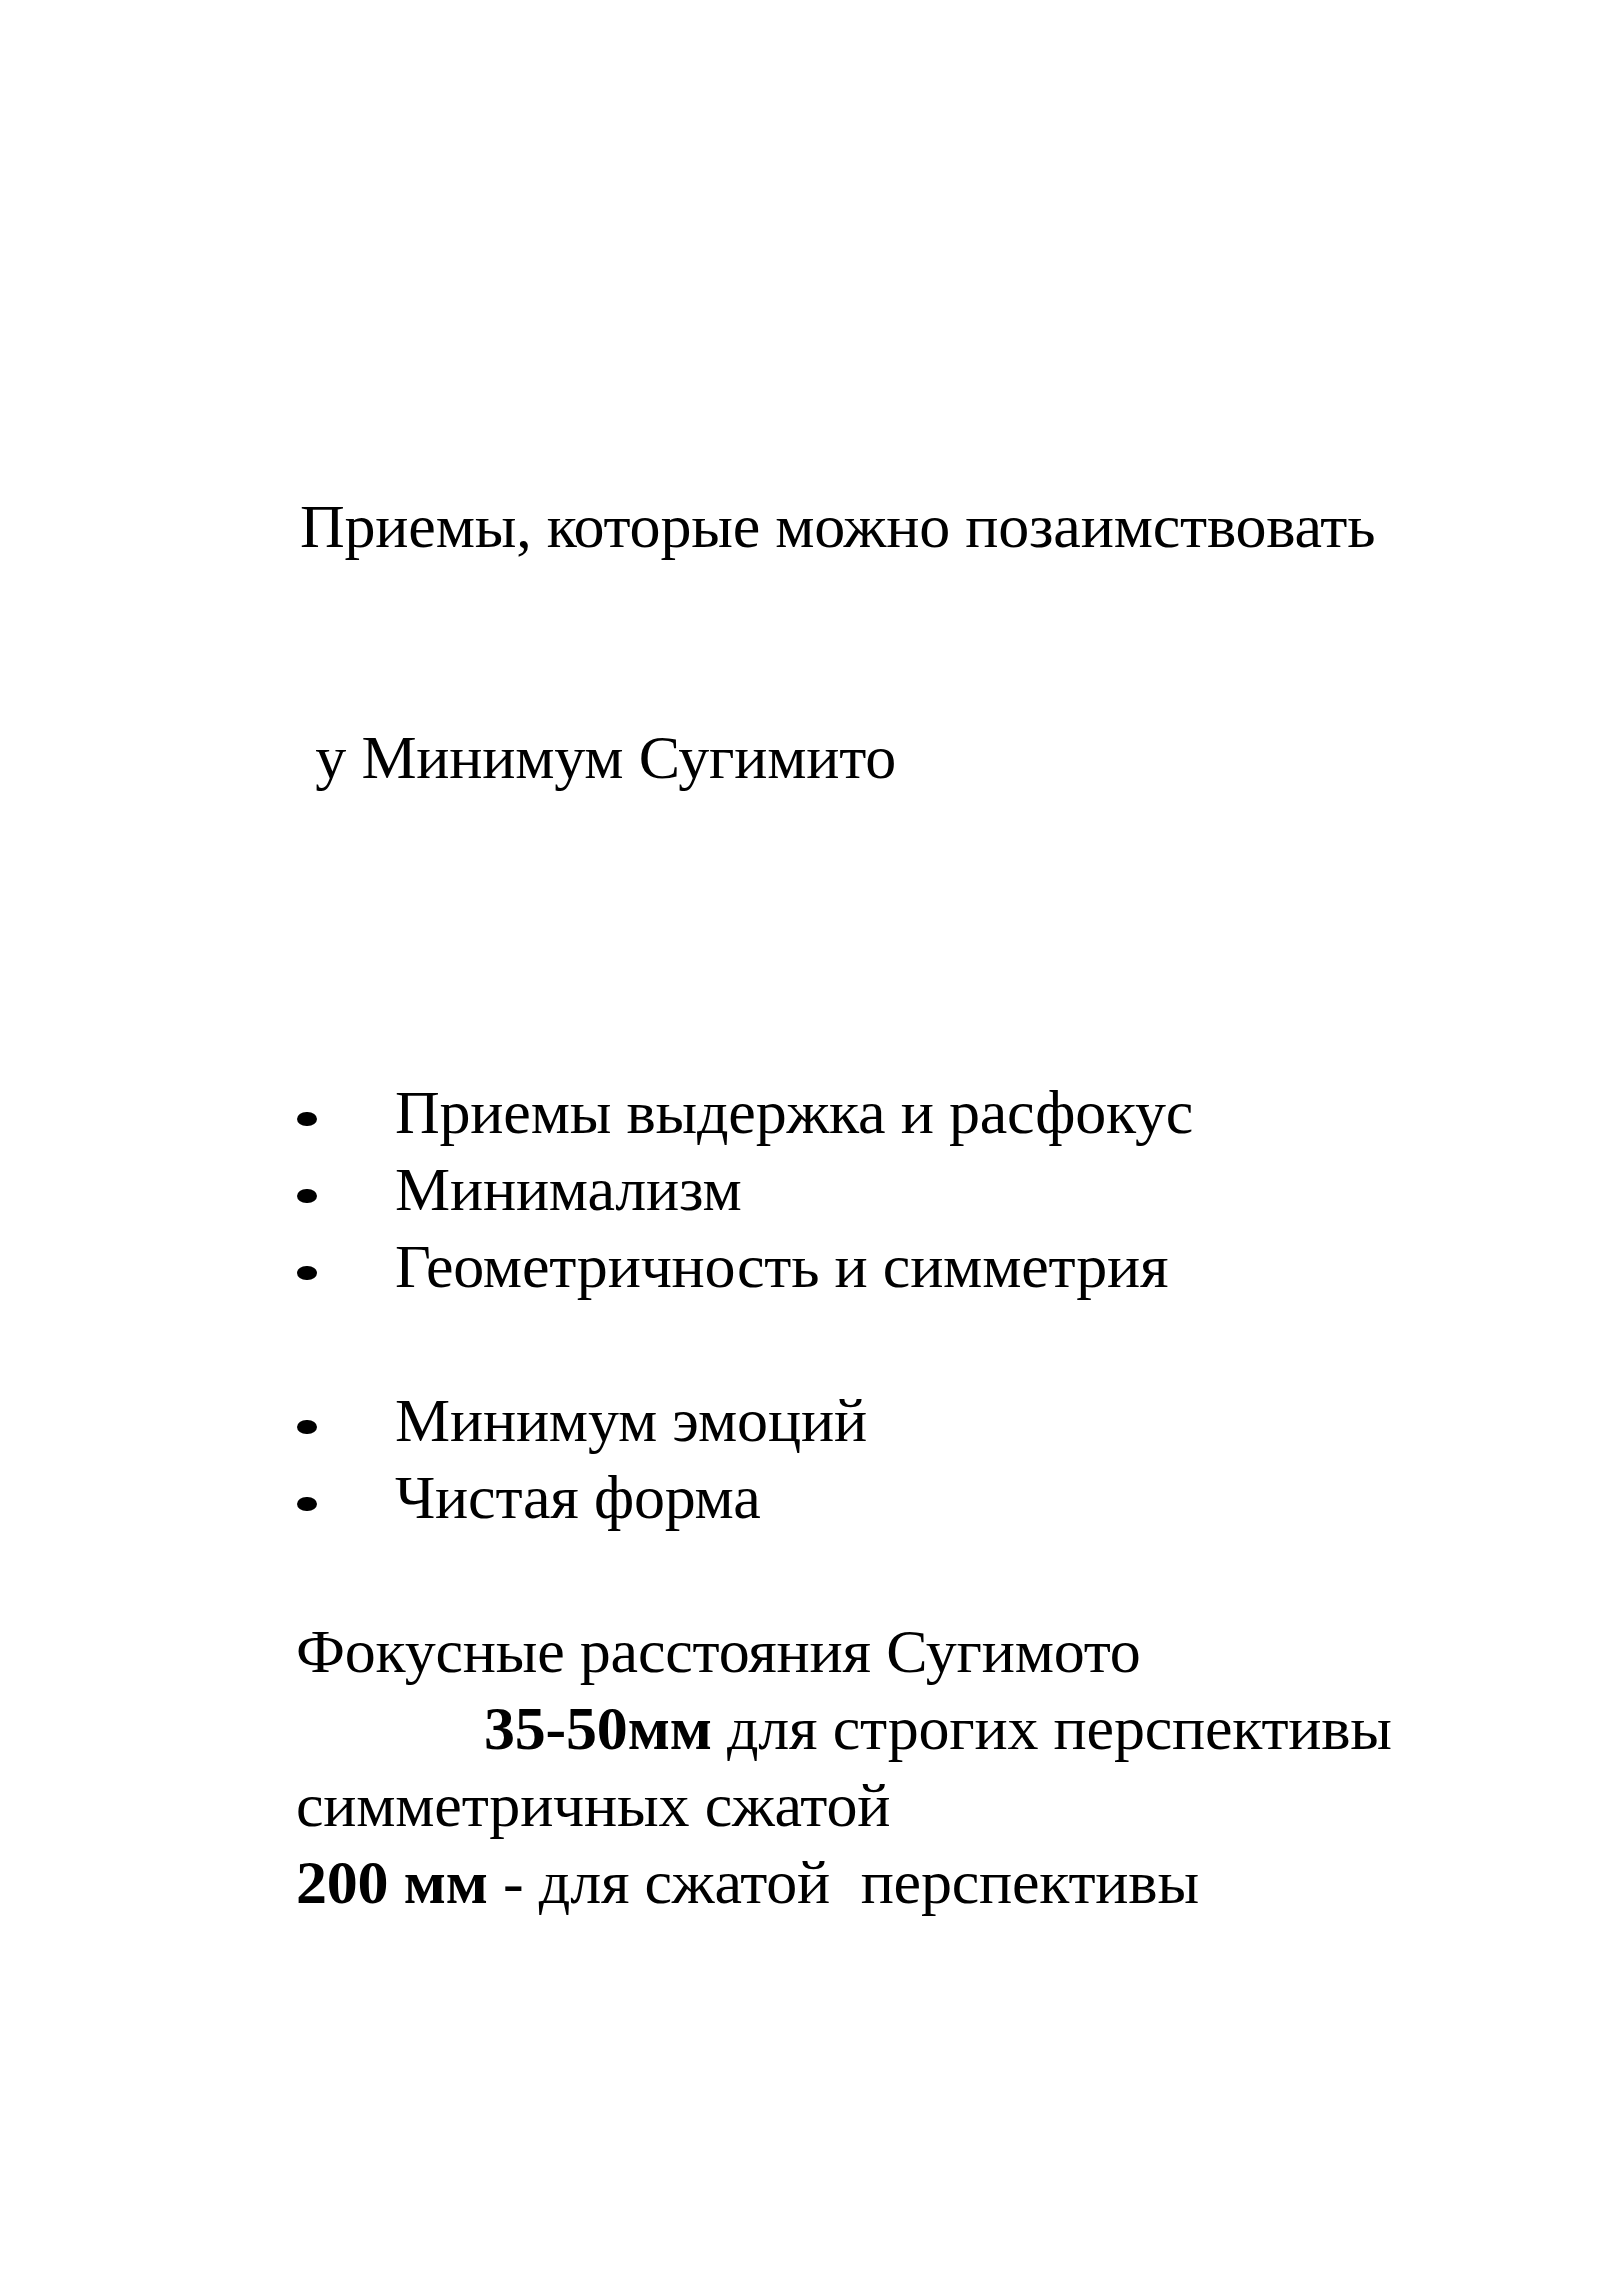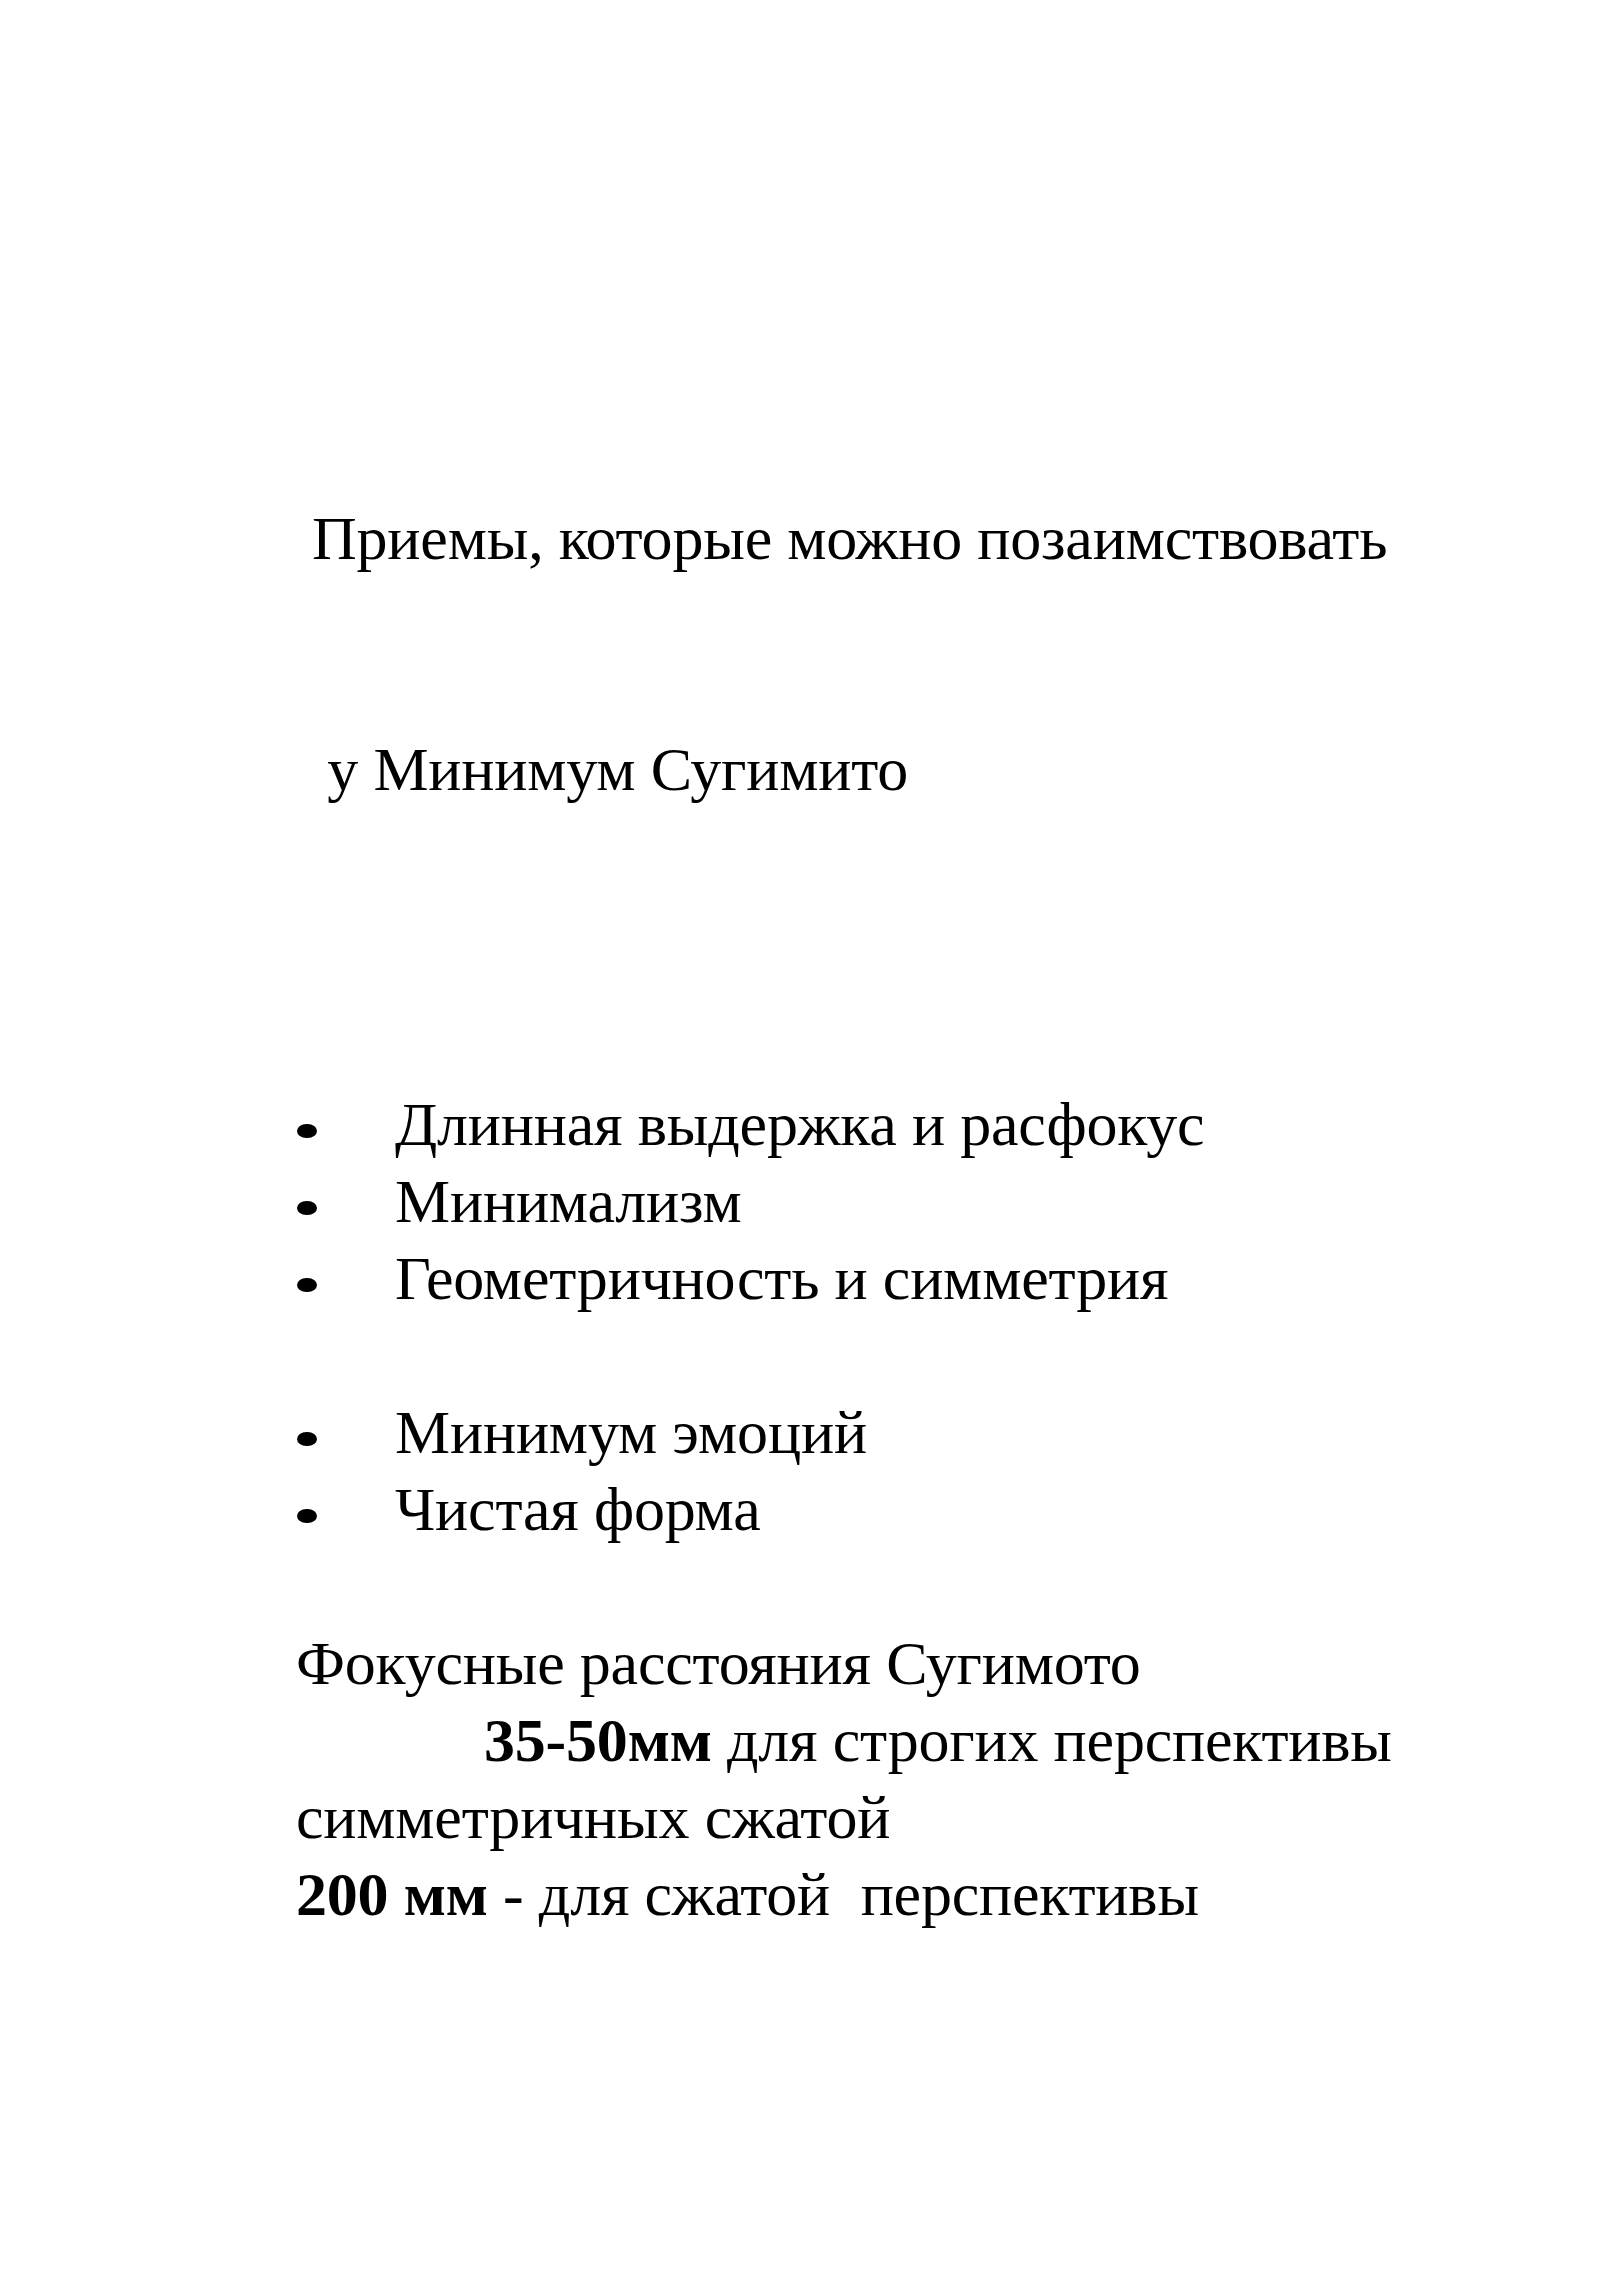--- a/index.html
+++ b/index.html
@@ -27,21 +27,21 @@
     width: 1256px;
   }
 
   
   .doc-title {
     font-size: 62px;
     line-height: 77px;
     font-weight: 400;
     letter-spacing: -0.2px;
     white-space: pre-wrap;
-    margin: 16px;
+    margin: 4px;
   }
   .doc-title .title-line {
     display: block;
   }
 
   
   .bullet-group {
     margin: 0;
     padding: 0;
     list-style: none;
@@ -100,21 +100,21 @@
   <div class="content">
 
     <h1 class="doc-title">
       <span class="title-line">Приемы, которые можно позаимствовать</span>
       <span class="title-line"> у Минимум Сугимито</span>
     </h1>
 
     <ul class="bullet-group group-one">
       <li class="bullet-item">
         <span class="bullet-dot"></span>
-        <span>Длинная выдержка и расфокус</span>
+        <span>Приемы выдержка и расфокус</span>
       </li>
       <li class="bullet-item">
         <span class="bullet-dot"></span>
         <span>Минимализм</span>
       </li>
       <li class="bullet-item">
         <span class="bullet-dot"></span>
         <span>Геометричность и симметрия</span>
       </li>
     </ul>

